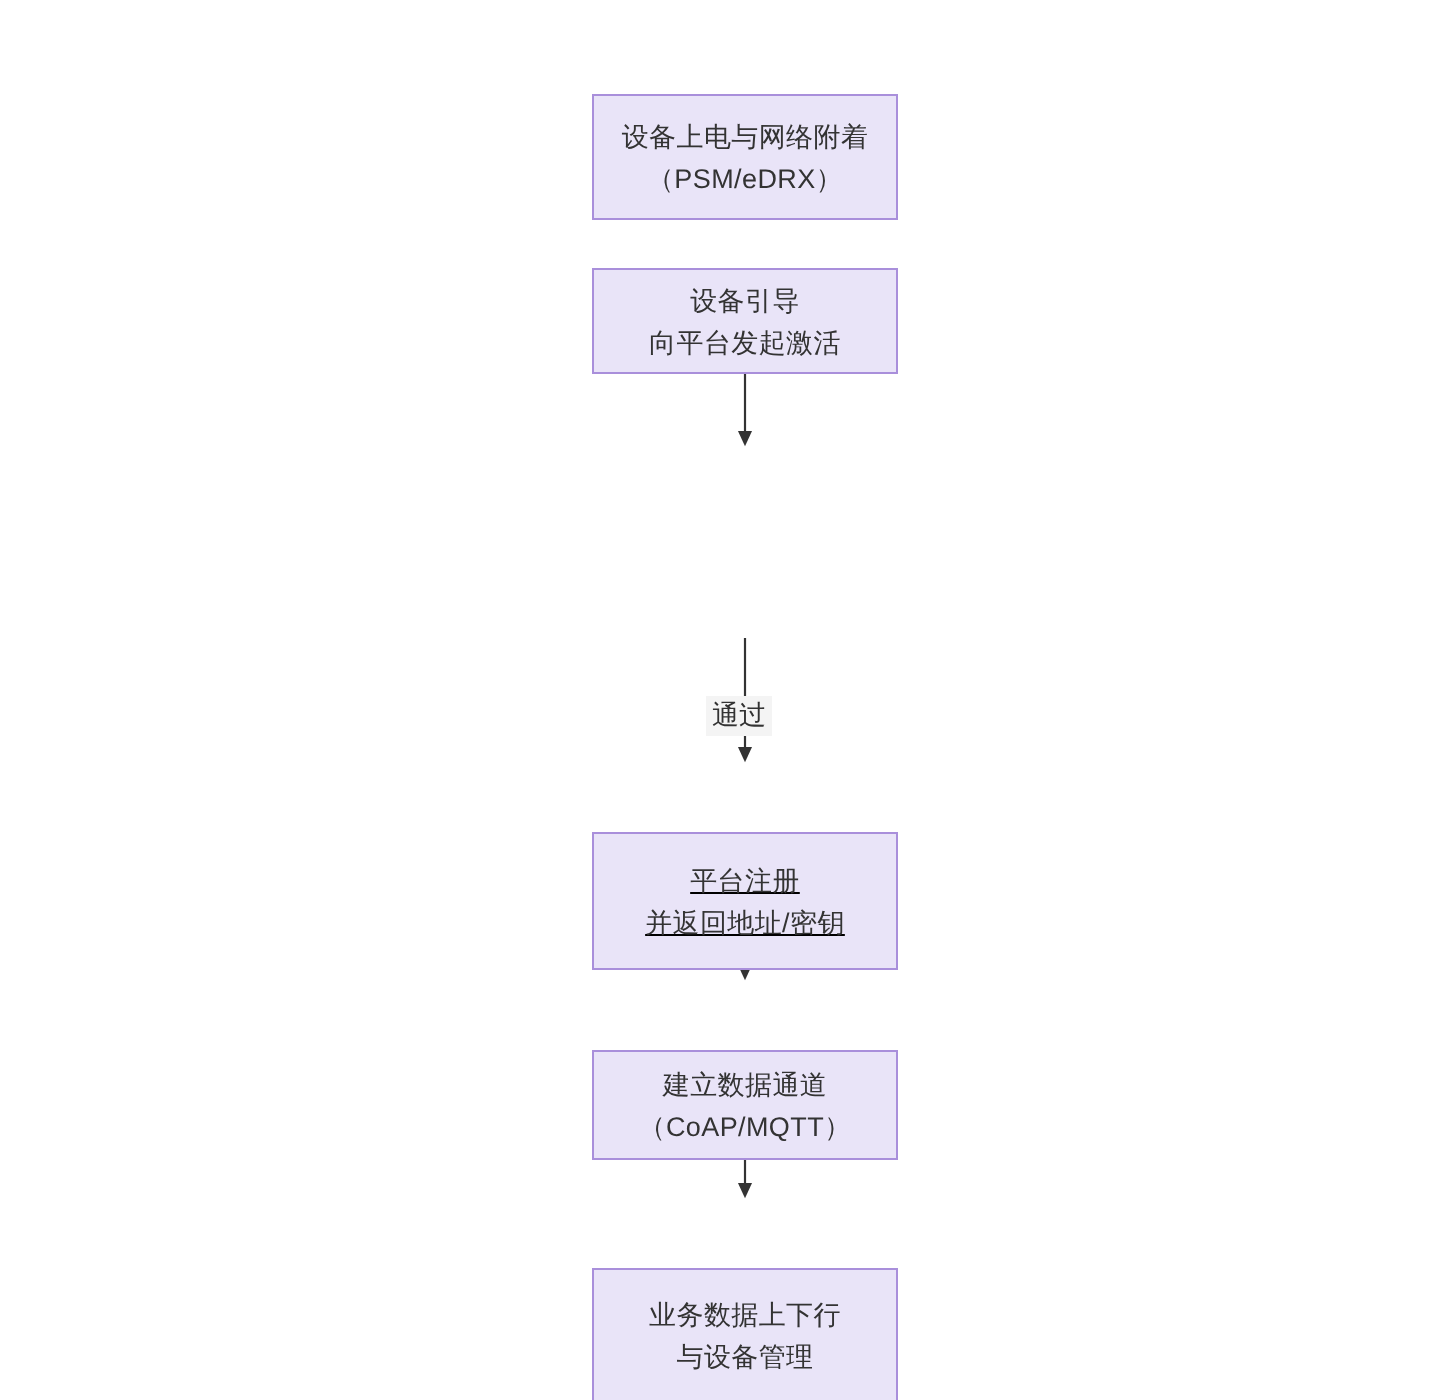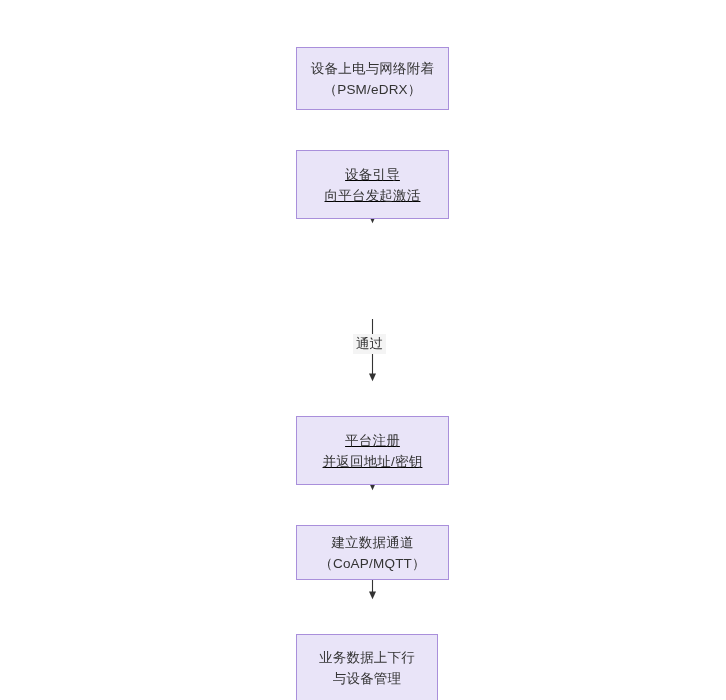--- a/index.html
+++ b/index.html
@@ -93,36 +93,36 @@
     <line x1="372.5" y1="452" x2="372.5" y2="486" stroke="#333333" stroke-width="1.1" marker-end="url(#arrowhead)"></line>
 
     <line x1="372.5" y1="560" x2="372.5" y2="595" stroke="#333333" stroke-width="1.1" marker-end="url(#arrowhead)"></line>
   </svg>
 
   <div class="node node-process" style="left:296px; top:14px; width:153px; height:63px;">
     <span class="node-label">设备上电与网络附着
 （PSM/eDRX）</span>
   </div>
 
-  <div class="node node-process" style="left:296px; top:117px; width:153px; height:69px;text-decoration:underline;">
+  <div class="node node-process" style="left:296px; top:101px; width:153px; height:53px;">
     <span class="node-label">设备引导
 向平台发起激活</span>
   </div>
 
 
-  <div class="edge-label" style="left:353px; top:334px;">通过</div>
+  <div class="edge-label" style="left:353px; top:348px;">通过</div>
 
   <div class="node node-process" style="left:296px; top:383px; width:153px; height:69px;text-decoration:underline;">
     <span class="node-label">平台注册
 并返回地址/密钥</span>
   </div>
 
   <div class="node node-process" style="left:296px; top:492px; width:153px; height:55px;">
     <span class="node-label">建立数据通道
 （CoAP/MQTT）</span>
   </div>
 
-  <div class="node node-process" style="left:296px; top:601px; width:142px; height:67px;">
+  <div class="node node-process" style="left:296px; top:601px; width:153px; height:67px;">
     <span class="node-label">业务数据上下行
 与设备管理</span>
   </div>
 
 </div>
 
 </body></html>

